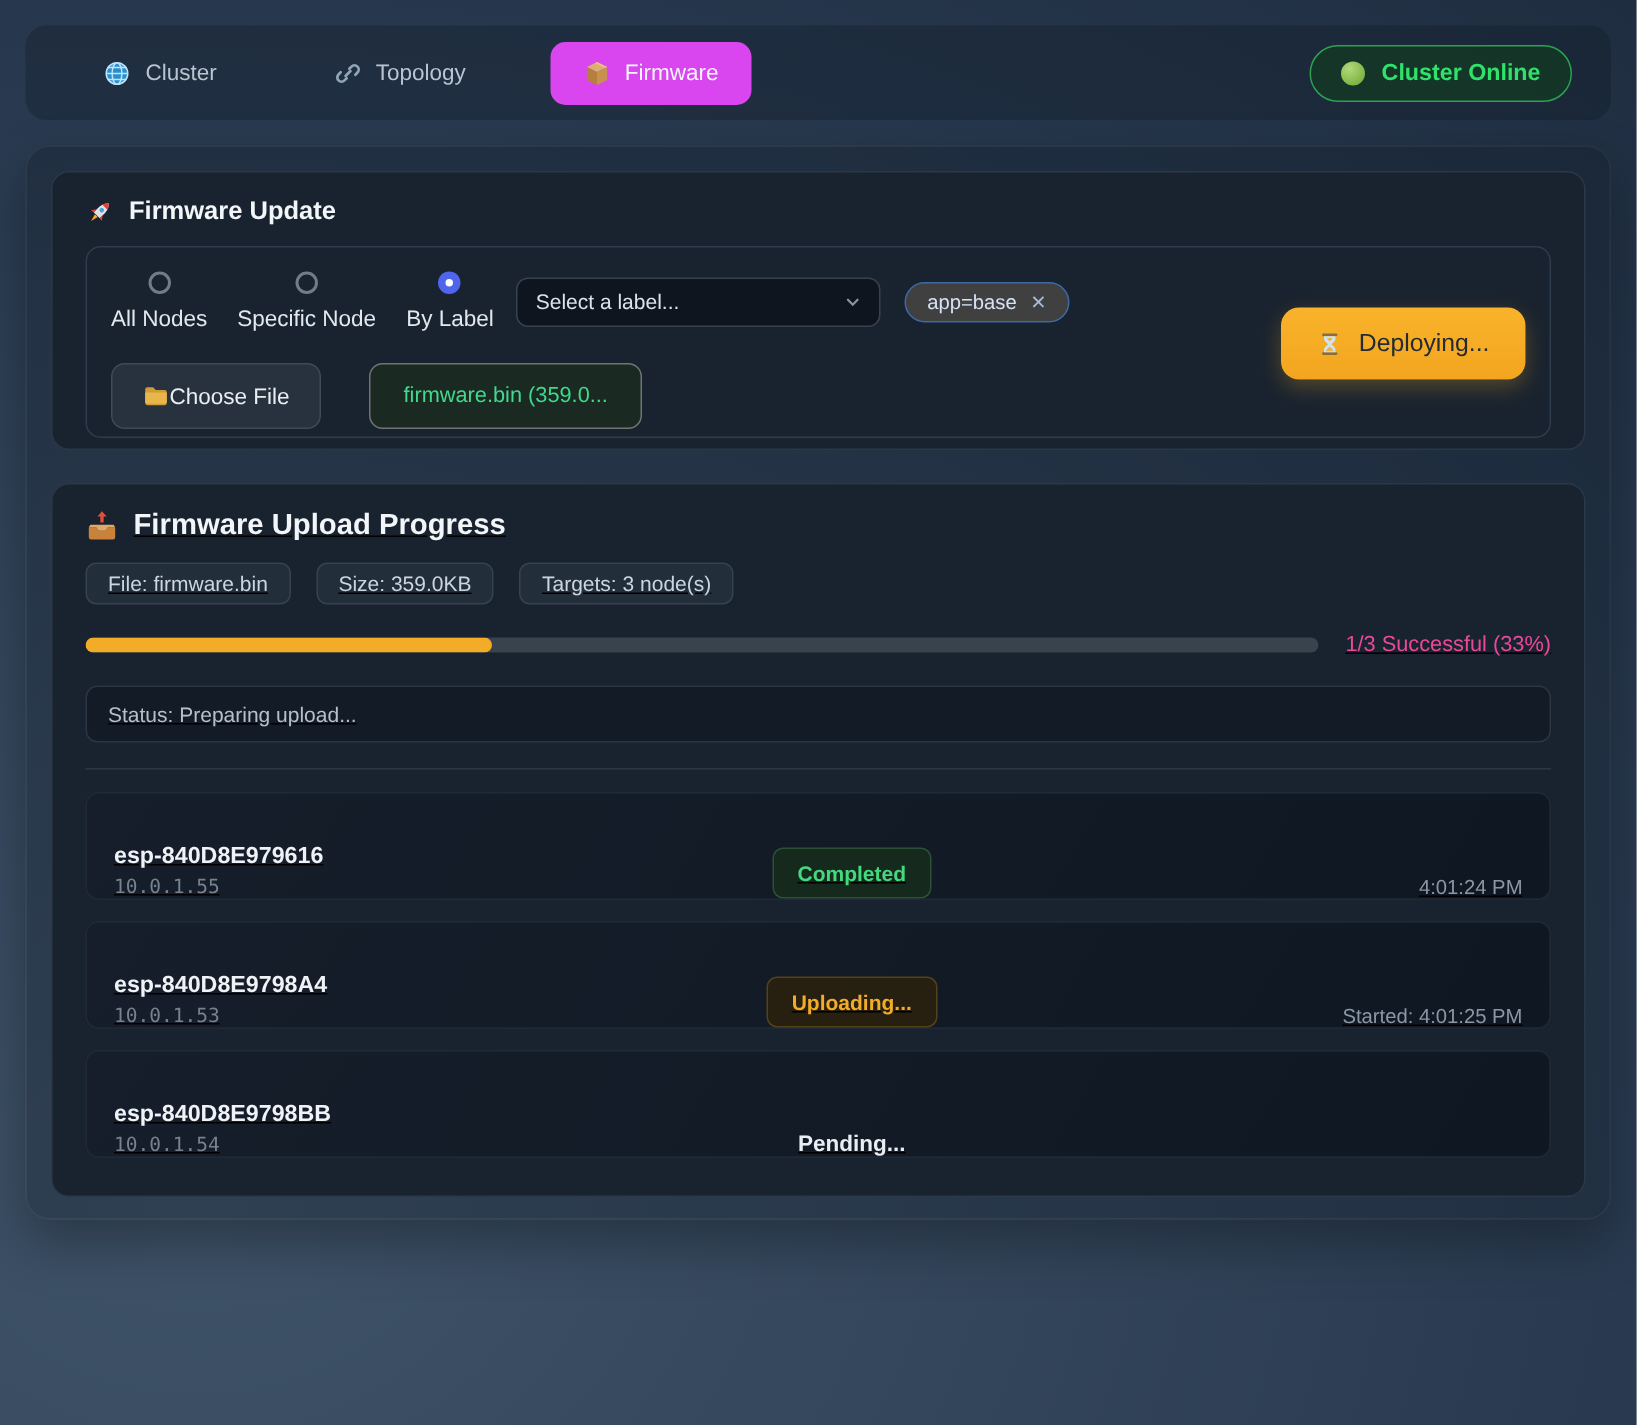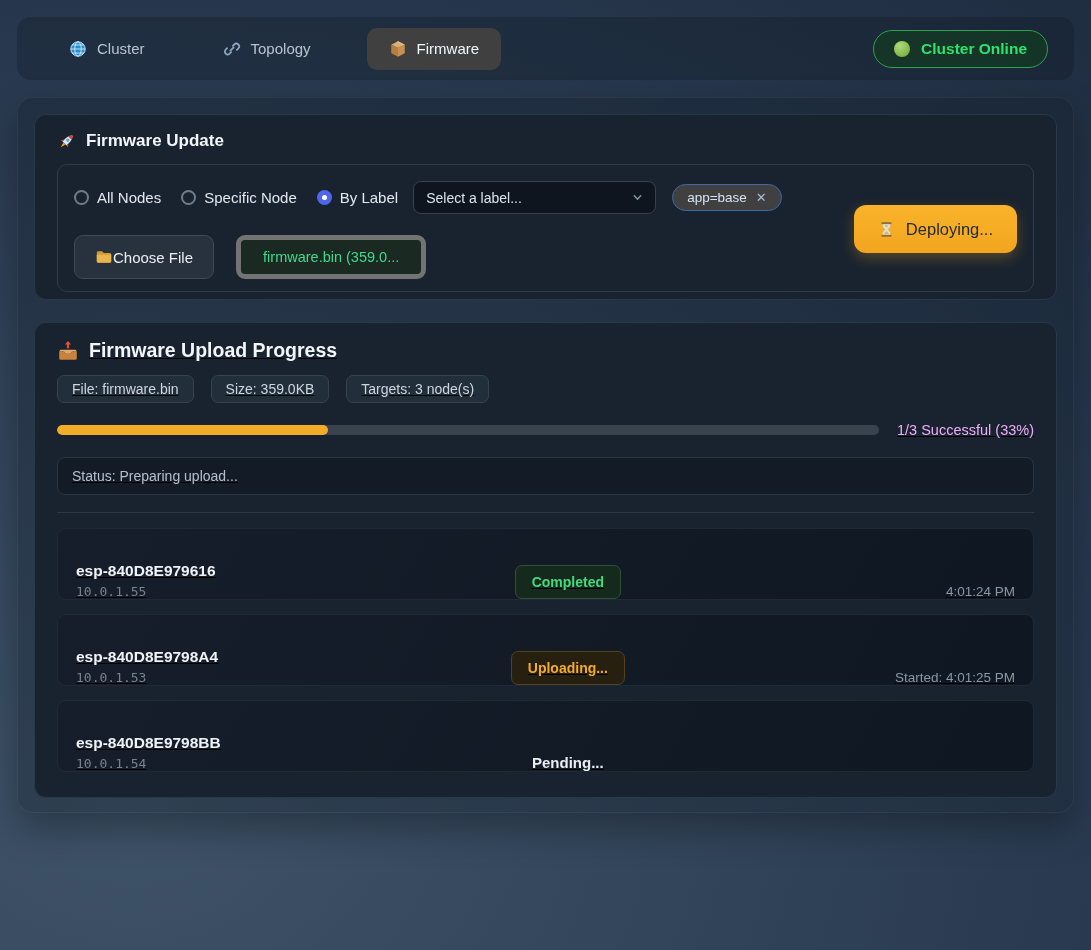--- a/index.html
+++ b/index.html
@@ -16,21 +16,21 @@
     margin:17px 17px 0; height:63px; border-radius:14px;
     background:rgba(12,22,34,0.30);
     display:flex; align-items:center; padding:0 26px 0 30px;
   }
   .tabs { display:flex; align-items:center; gap:34px; }
   .tab {
     display:flex; align-items:center; gap:10px;
     padding:12px 22px; border-radius:10px; border:none;
     background:transparent; color:#b9c4d0; font-size:15px;
   }
-  .tab.active { background:#404040; color:#f2f6fa; }
+  .tab.active { background:#d946ef; color:#f2f6fa; }
   .icon { display:inline-flex; align-items:center; justify-content:center; }
 
   .online-pill {
     margin-left:auto; display:flex; align-items:center; gap:11px;
     height:38px; padding:0 20px; border-radius:20px;
     background:rgba(20,58,35,0.75); border:1px solid #2ca14e;
     color:var(--online,#2ee26a); font-weight:bold; font-size:15.5px;
   }
   .dot { width:16px; height:16px; border-radius:50%;
     background:radial-gradient(circle at 35% 30%, #b2d97a, #7cb342 75%); }
@@ -52,21 +52,21 @@
     font-size:17px; font-weight:bold; color:#f3f6f9;
   }
   .card-title.big { font-size:19.5px; }
 
   
   .form-box {
     margin-top:13px; border:1px solid #2e3d4e; border-radius:10px;
     padding:16px; position:relative; height:128px;
   }
   .row1 { display:flex; align-items:center; gap:20px; }
-  .radio { display:flex; align-items:center; gap:8px; color:#e2e8ee; font-size:15px; cursor:pointer; }
+  .radio { display:flex; align-items:center; gap:8px; color:#e2e8ee; font-size:15px; cursor:pointer;flex-direction:column; }
   .rdot { width:15px; height:15px; border-radius:50%; border:2px solid #6f7c8a; position:relative; flex:none; }
   .radio.checked .rdot { border:none; background:var(--blue,#4f66ec); }
   .radio.checked .rdot::after {
     content:''; position:absolute; width:5px; height:5px; border-radius:50%;
     background:#fff; top:5px; left:5px;
   }
   .select {
     width:243px; height:33px; background:#0e151f; border:1px solid #36434f;
     border-radius:8px; display:flex; align-items:center; justify-content:space-between;
     padding:0 12px; color:#dce3eb; font-size:14px; margin-left:-5px; cursor:pointer;
@@ -78,41 +78,41 @@
   }
   .tag-x { color:#a7bbd6; font-size:13px; cursor:pointer; }
   .row2 { margin-top:21px; display:flex; align-items:center; gap:22px; }
   .choose-btn {
     height:44px; padding:0 20px; border-radius:9px;
     background:#28323f; border:1px solid #3e4a58; color:#e9eef3;
     font-size:15px; display:flex; align-items:center; 
   }
   .file-badge {
     height:44px; padding:0 22px; border-radius:9px;
-    background:#1a2a23; border:5px solid #737373;
-    color:var(--filegreen,#41d98b); font-size:14.5px; display:flex; align-items:center;
+    background:#1a2a23; border:1px solid #737373;
+    color:var(--filegreen,#41d98b); font-size:14.5px; display:flex; align-items:center;margin-left:10px;
   }
   .deploy-btn {
     position:absolute; right:16px; top:40px; height:48px; padding:0 24px;
     border:none; border-radius:12px;
     background:linear-gradient(180deg,#f9b32b,#f3a51f);
     color:#242b33; font-size:16.5px; display:flex; align-items:center; gap:11px;
     box-shadow:0 5px 14px rgba(244,168,34,0.28);
   }
 
   
   .pills { margin-top:13px; display:flex; gap:17px; }
   .pill {
     padding:5px 14px; border-radius:7px; background:#232e3b;
     border:1px solid #36424f; color:#ccd6e0; font-size:14px;
   }
   .progress-row { margin-top:19px; display:flex; align-items:center; gap:18px; }
   .track { flex:1; height:10px; border-radius:5px; background:#39434e; overflow:hidden; }
   .fill { height:100%; border-radius:5px; background:var(--amber,#f2ac28); width:0; }
-  .plabel { color:#f0abfc; font-size:14.5px; white-space:nowrap; }
+  .plabel { color:#ec4899; font-size:14.5px; white-space:nowrap; }
   .status-box {
     margin-top:19px; padding:10px 14px; border-radius:8px;
     background:#131b26; border:1px solid #2a3644; color:#b4c0cc; font-size:14px;
   }
   .divider { margin:17px 0 0; border:none; border-top:1px solid #2c3945; }
   .node-list { margin-top:15px; display:flex; flex-direction:column; gap:14px; }
   .node-row {
     height:72px; border-radius:9px; padding:0 18px;
     background:linear-gradient(120deg,#151e2a,#0f1722);
     border:1px solid #1f2a37; display:flex; align-items:flex-end;

